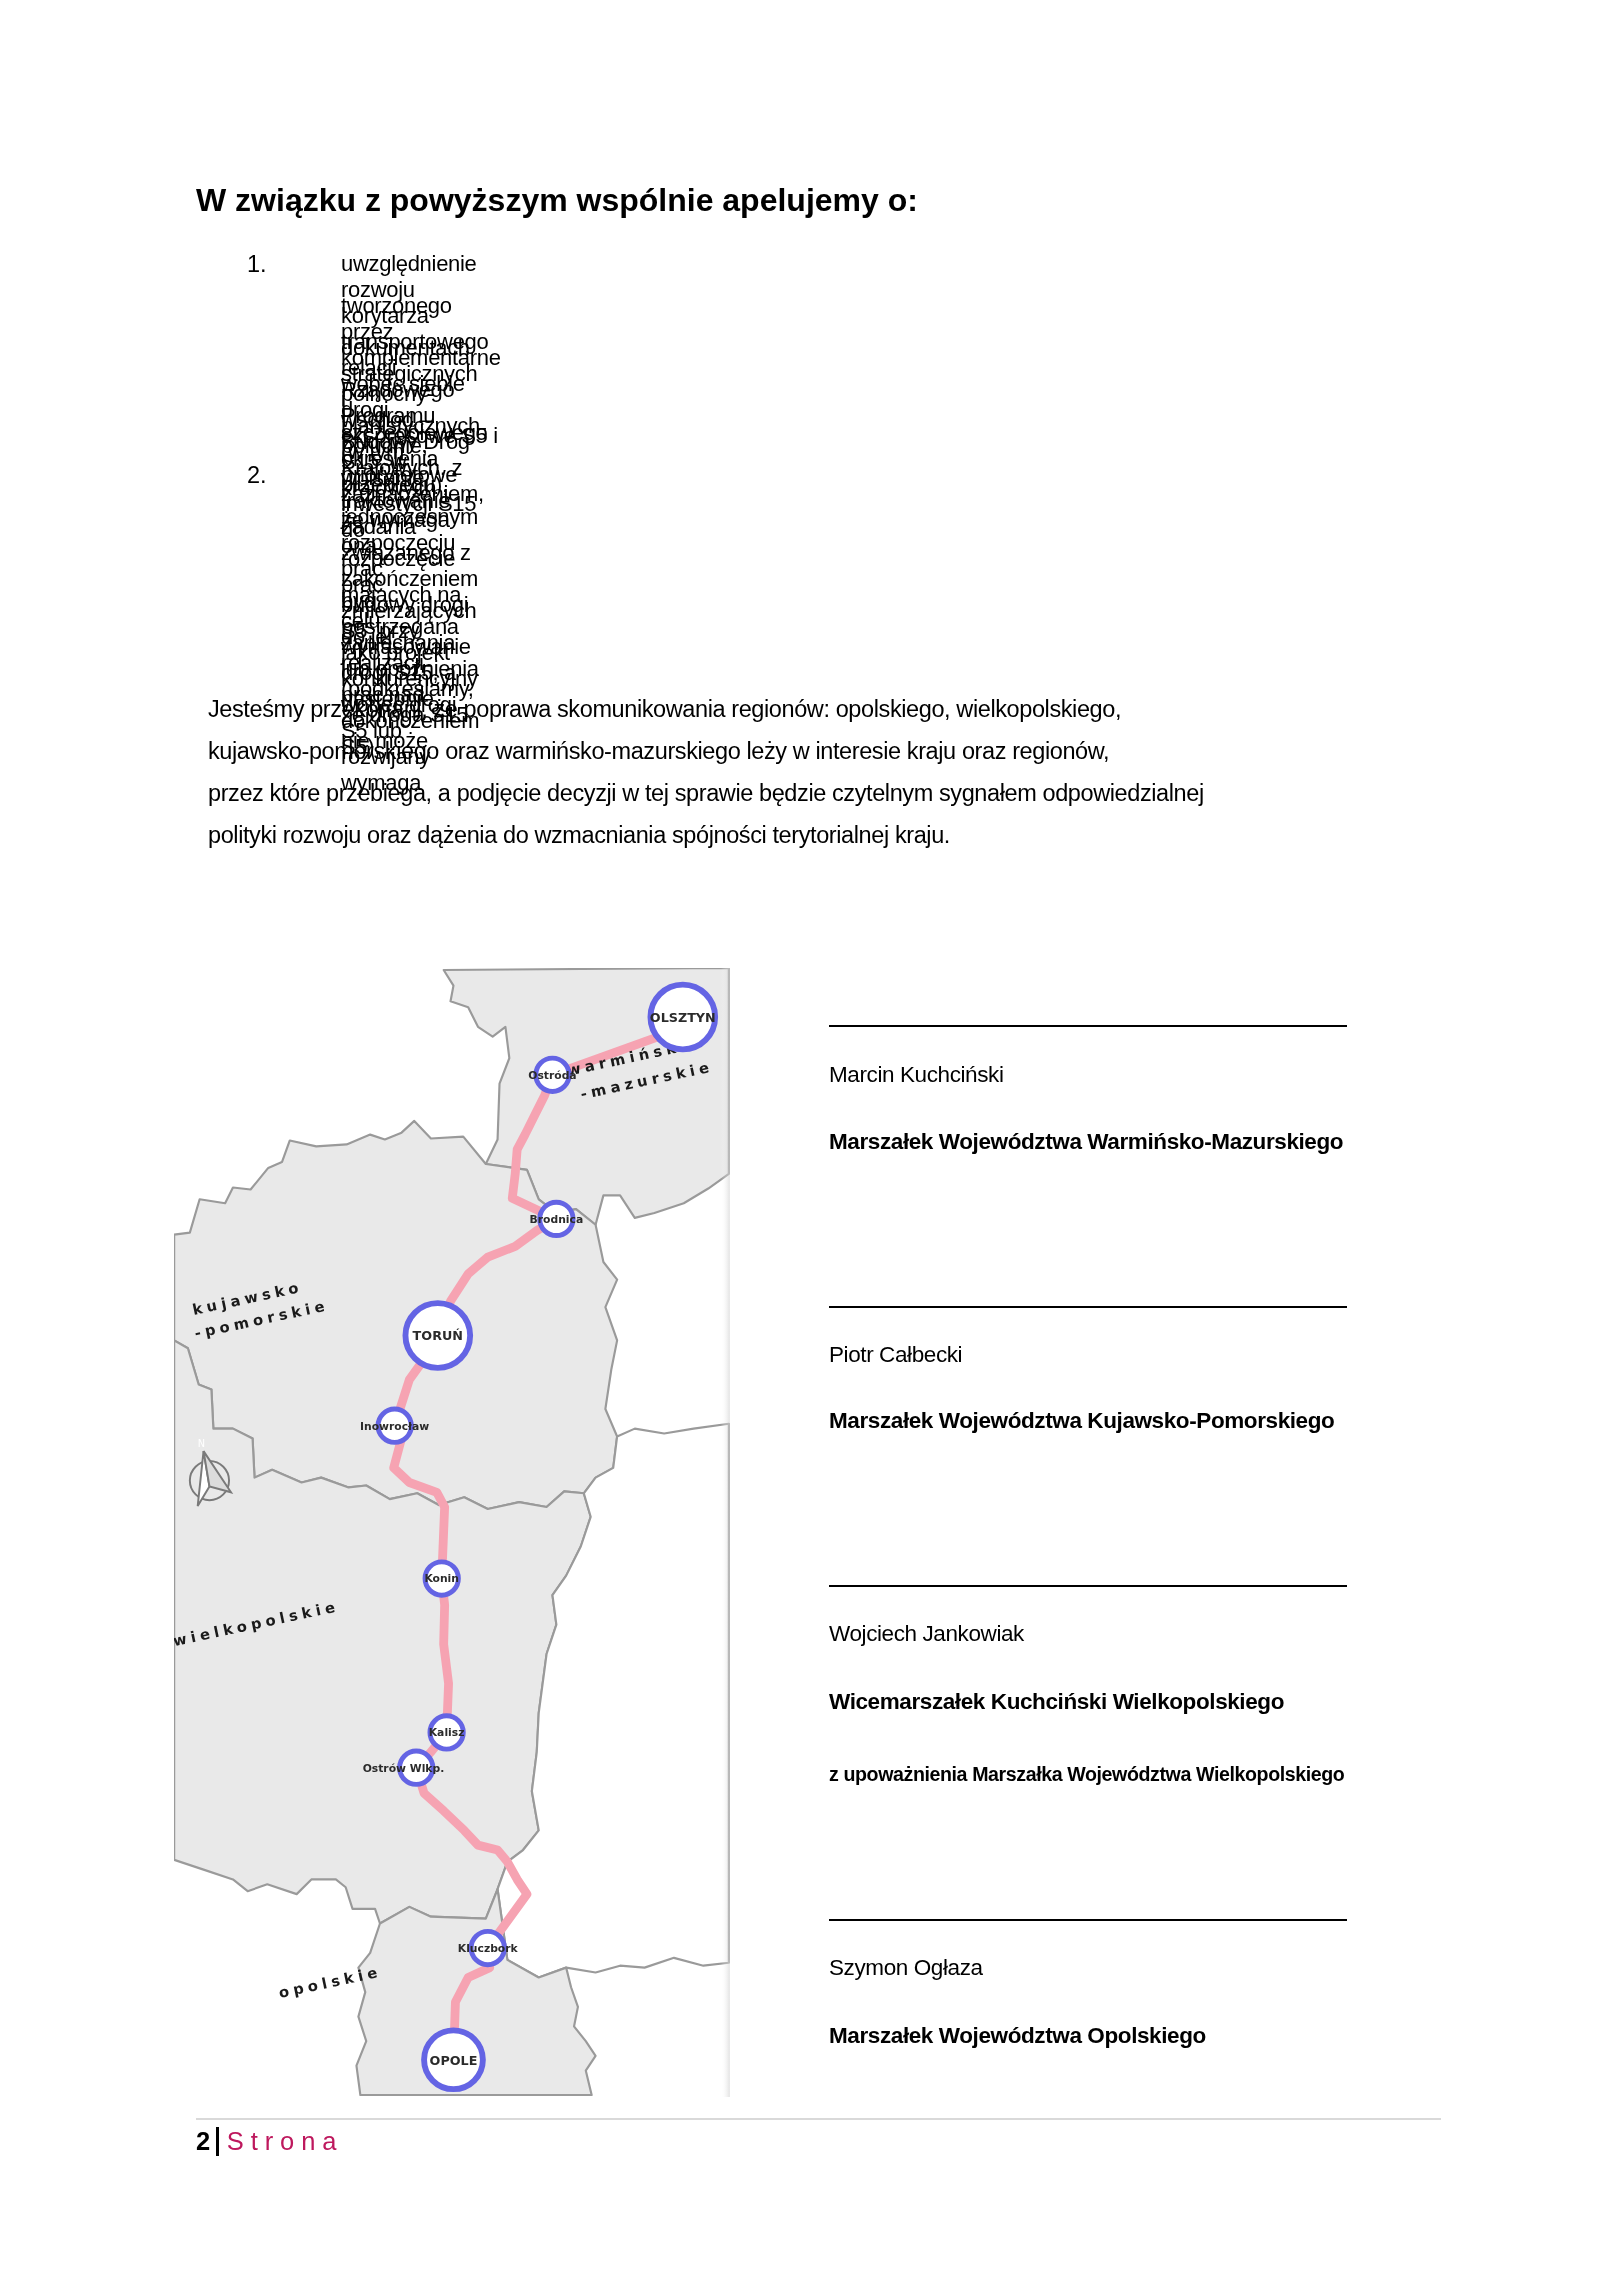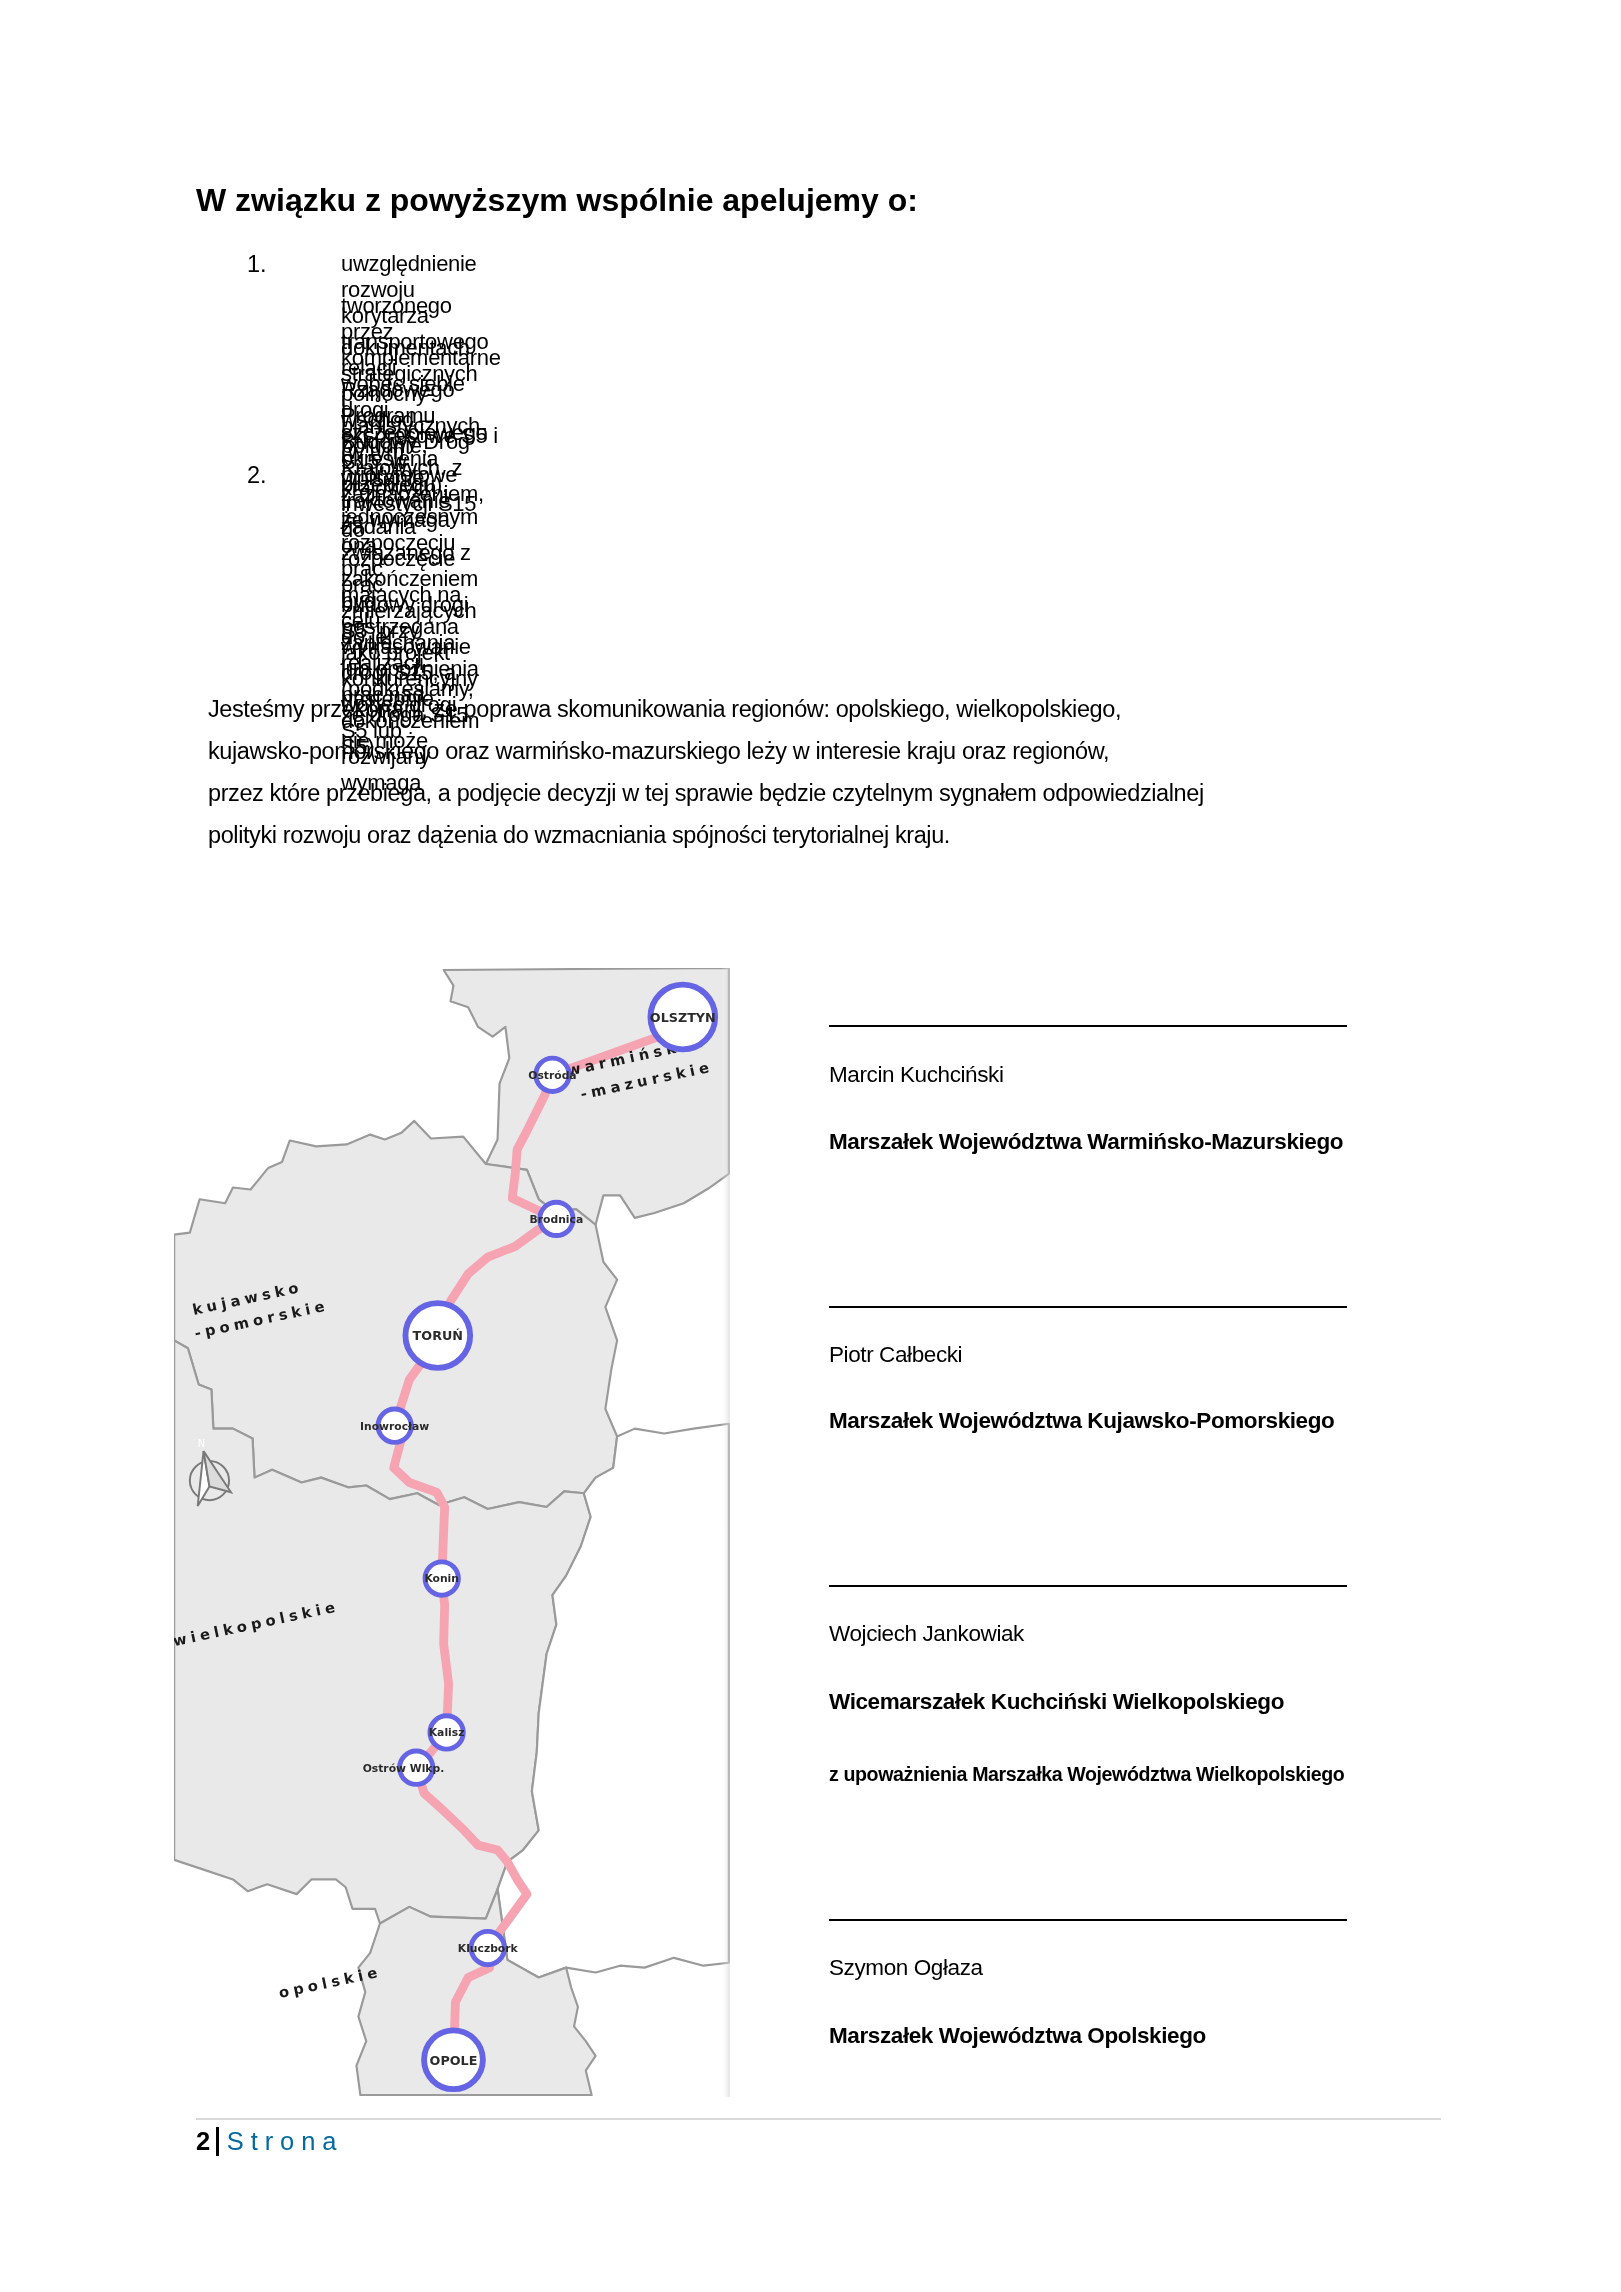--- a/index.html
+++ b/index.html
@@ -13,21 +13,21 @@
   .para-line { position:absolute; left:196px; font-size:23.5px; letter-spacing:-0.4px;margin-left:12px; }
   .map { position:absolute; left:174px; top:968px; width:556px; height:1129px; }
   .sig-rule { position:absolute; left:829px; width:518px; height:0; border-top:2px solid #000; }
   .sig-name { position:absolute; left:829px; font-size:22.5px; font-weight:normal; letter-spacing:-0.4px; }
   .sig-title { position:absolute; left:829px; font-size:22.5px; font-weight:bold; letter-spacing:-0.4px; }
   .sig-note { position:absolute; left:829px; font-size:19.6px; font-weight:bold; letter-spacing:-0.4px;margin-top:7px; }
   .footer-rule { position:absolute; left:196px; top:2118px; width:1245px; height:2px; background:#d9d9d9; }
   .footer { position:absolute; left:196px; top:2127px; font-size:25.5px; }
   .footer .pgnum { font-weight:bold; }
   .footer .sep { display:inline-block; width:2.9px; height:29px; background:#000; vertical-align:-5.9px; margin:0 7.8px 0 5.9px; }
-  .footer .word { color:#0369a1; letter-spacing:6.9px; }
+  .footer .word { color:#be185d; letter-spacing:6.9px; }
 </style>
 </head>
 <body>
 
 <div class="abs heading">W związku z powyższym wspólnie apelujemy o:</div>
 
 <div class="list">
   <div>
     <span class="li-num" style="top:251px">1.</span>
     <span class="li-line" style="top:251px">uwzględnienie rozwoju korytarza transportowego relacji północny-wschód – południe,</span>

